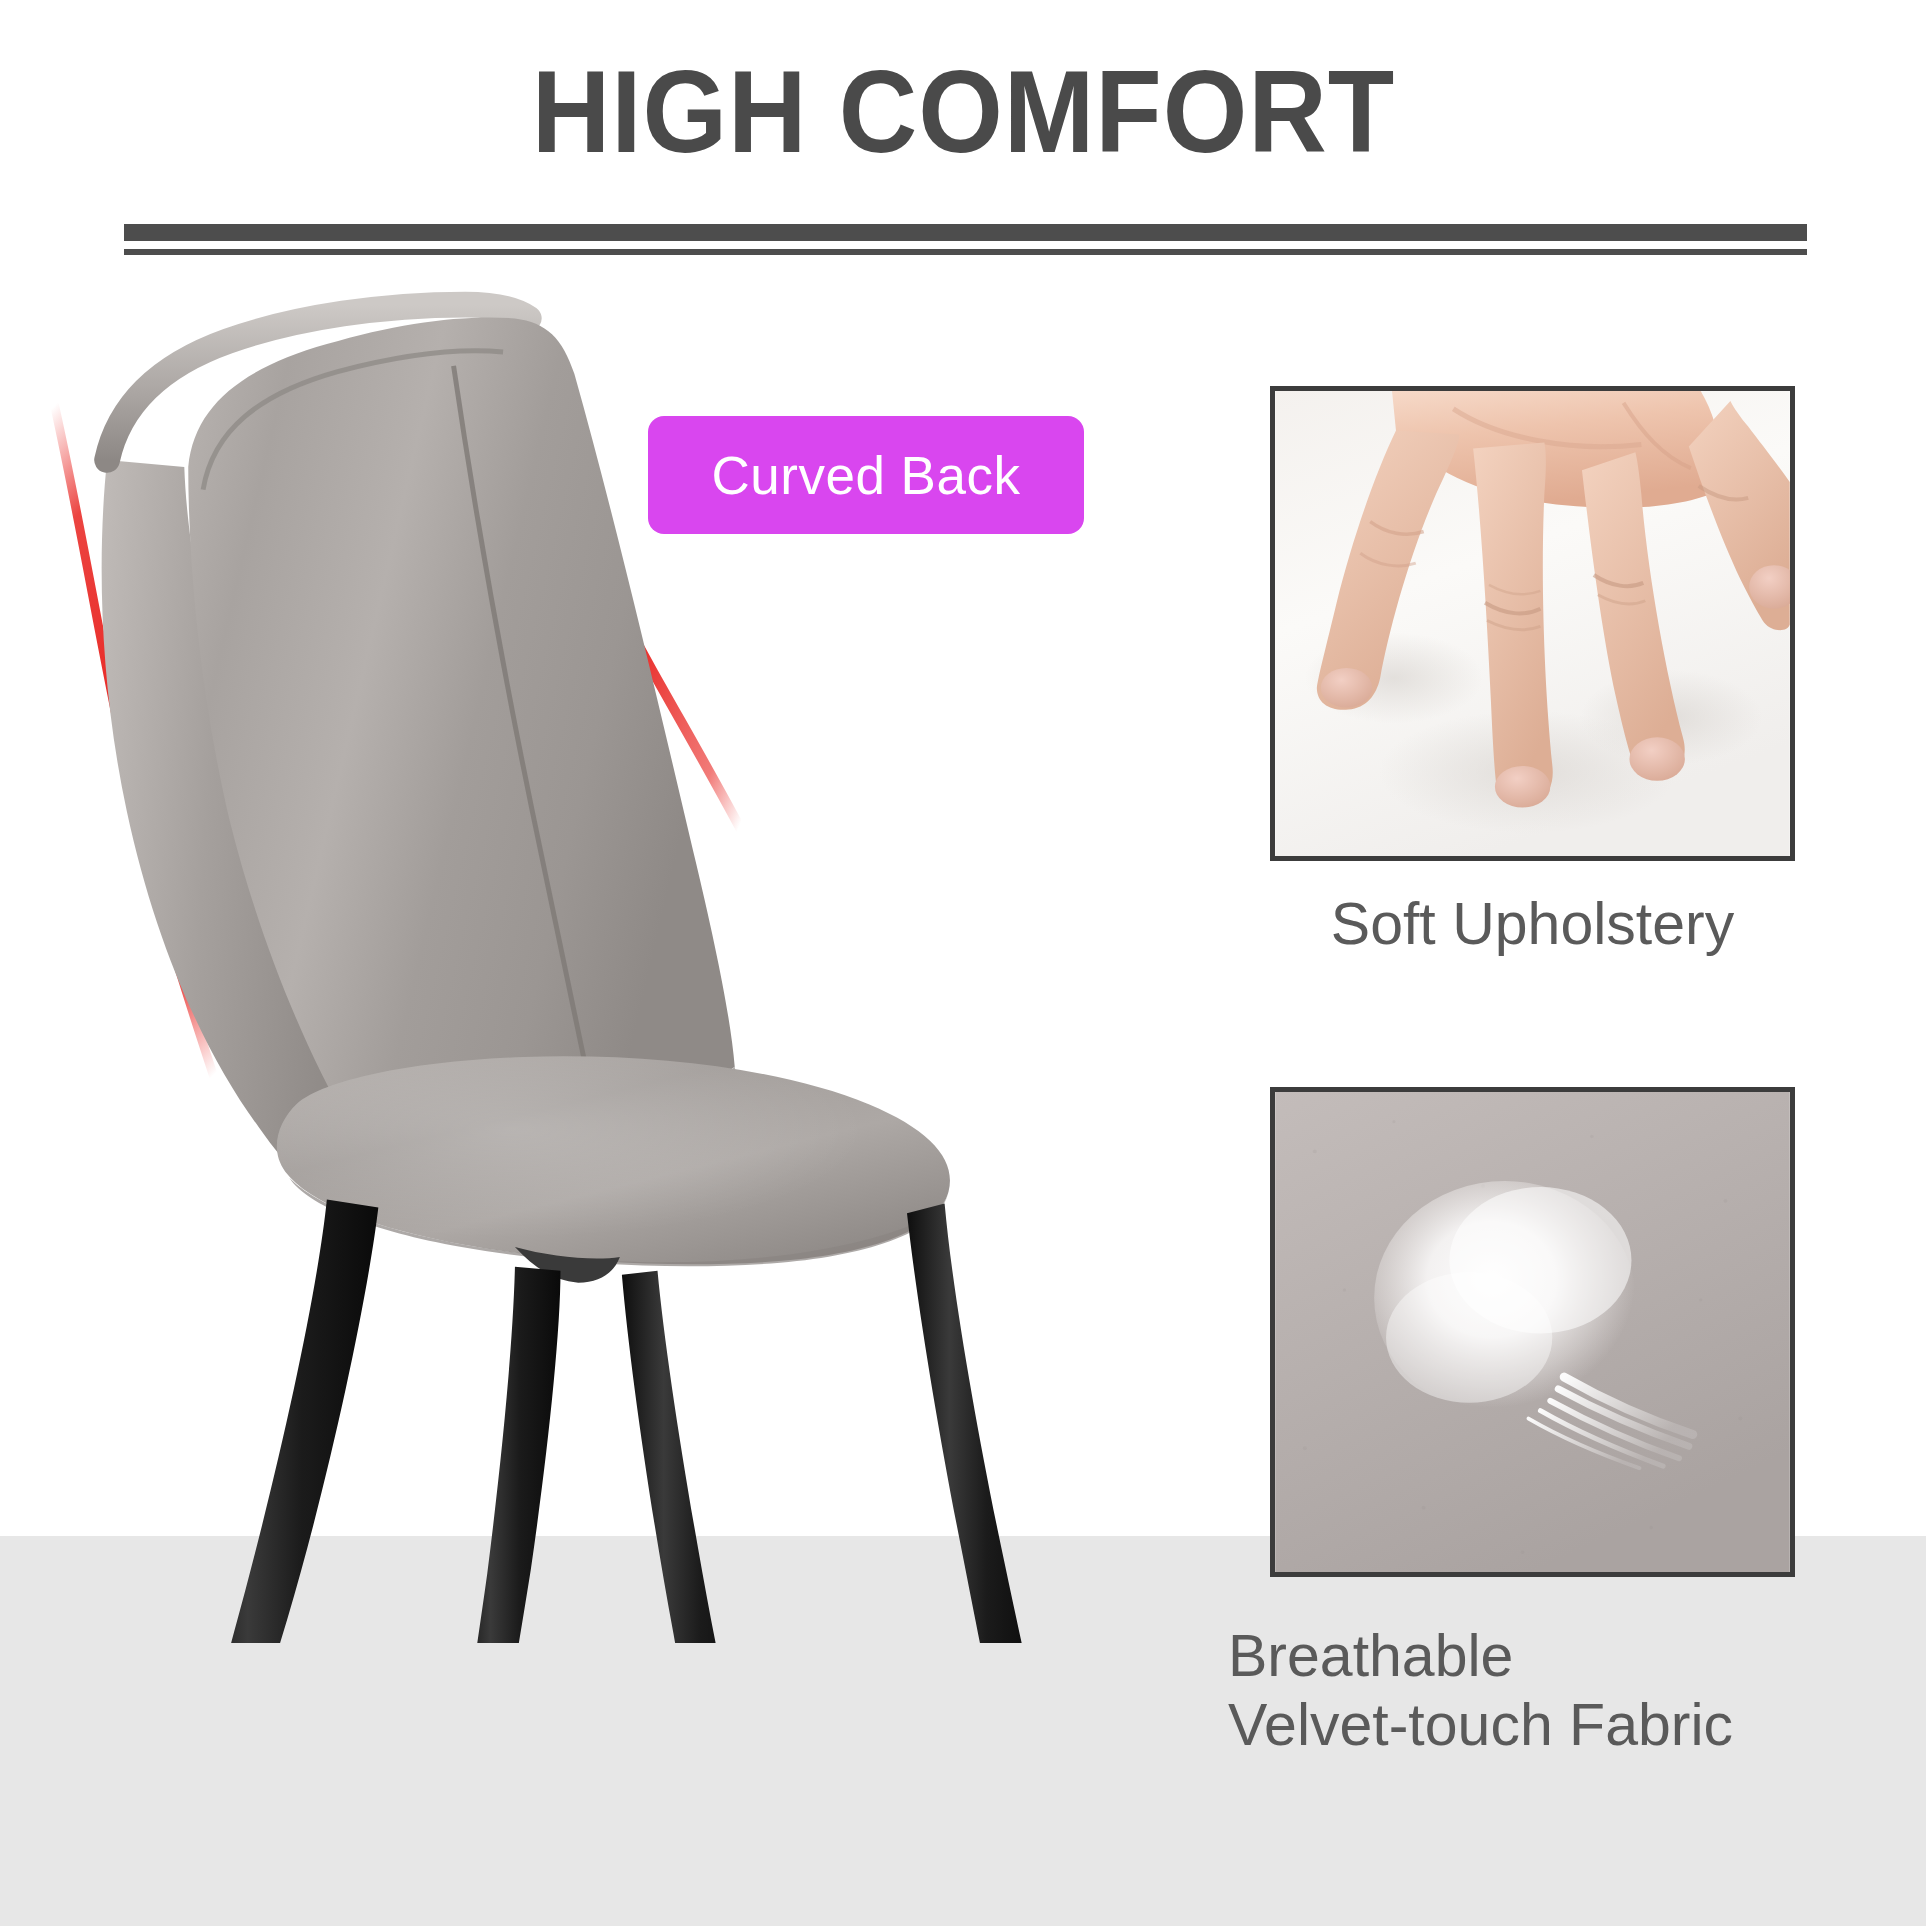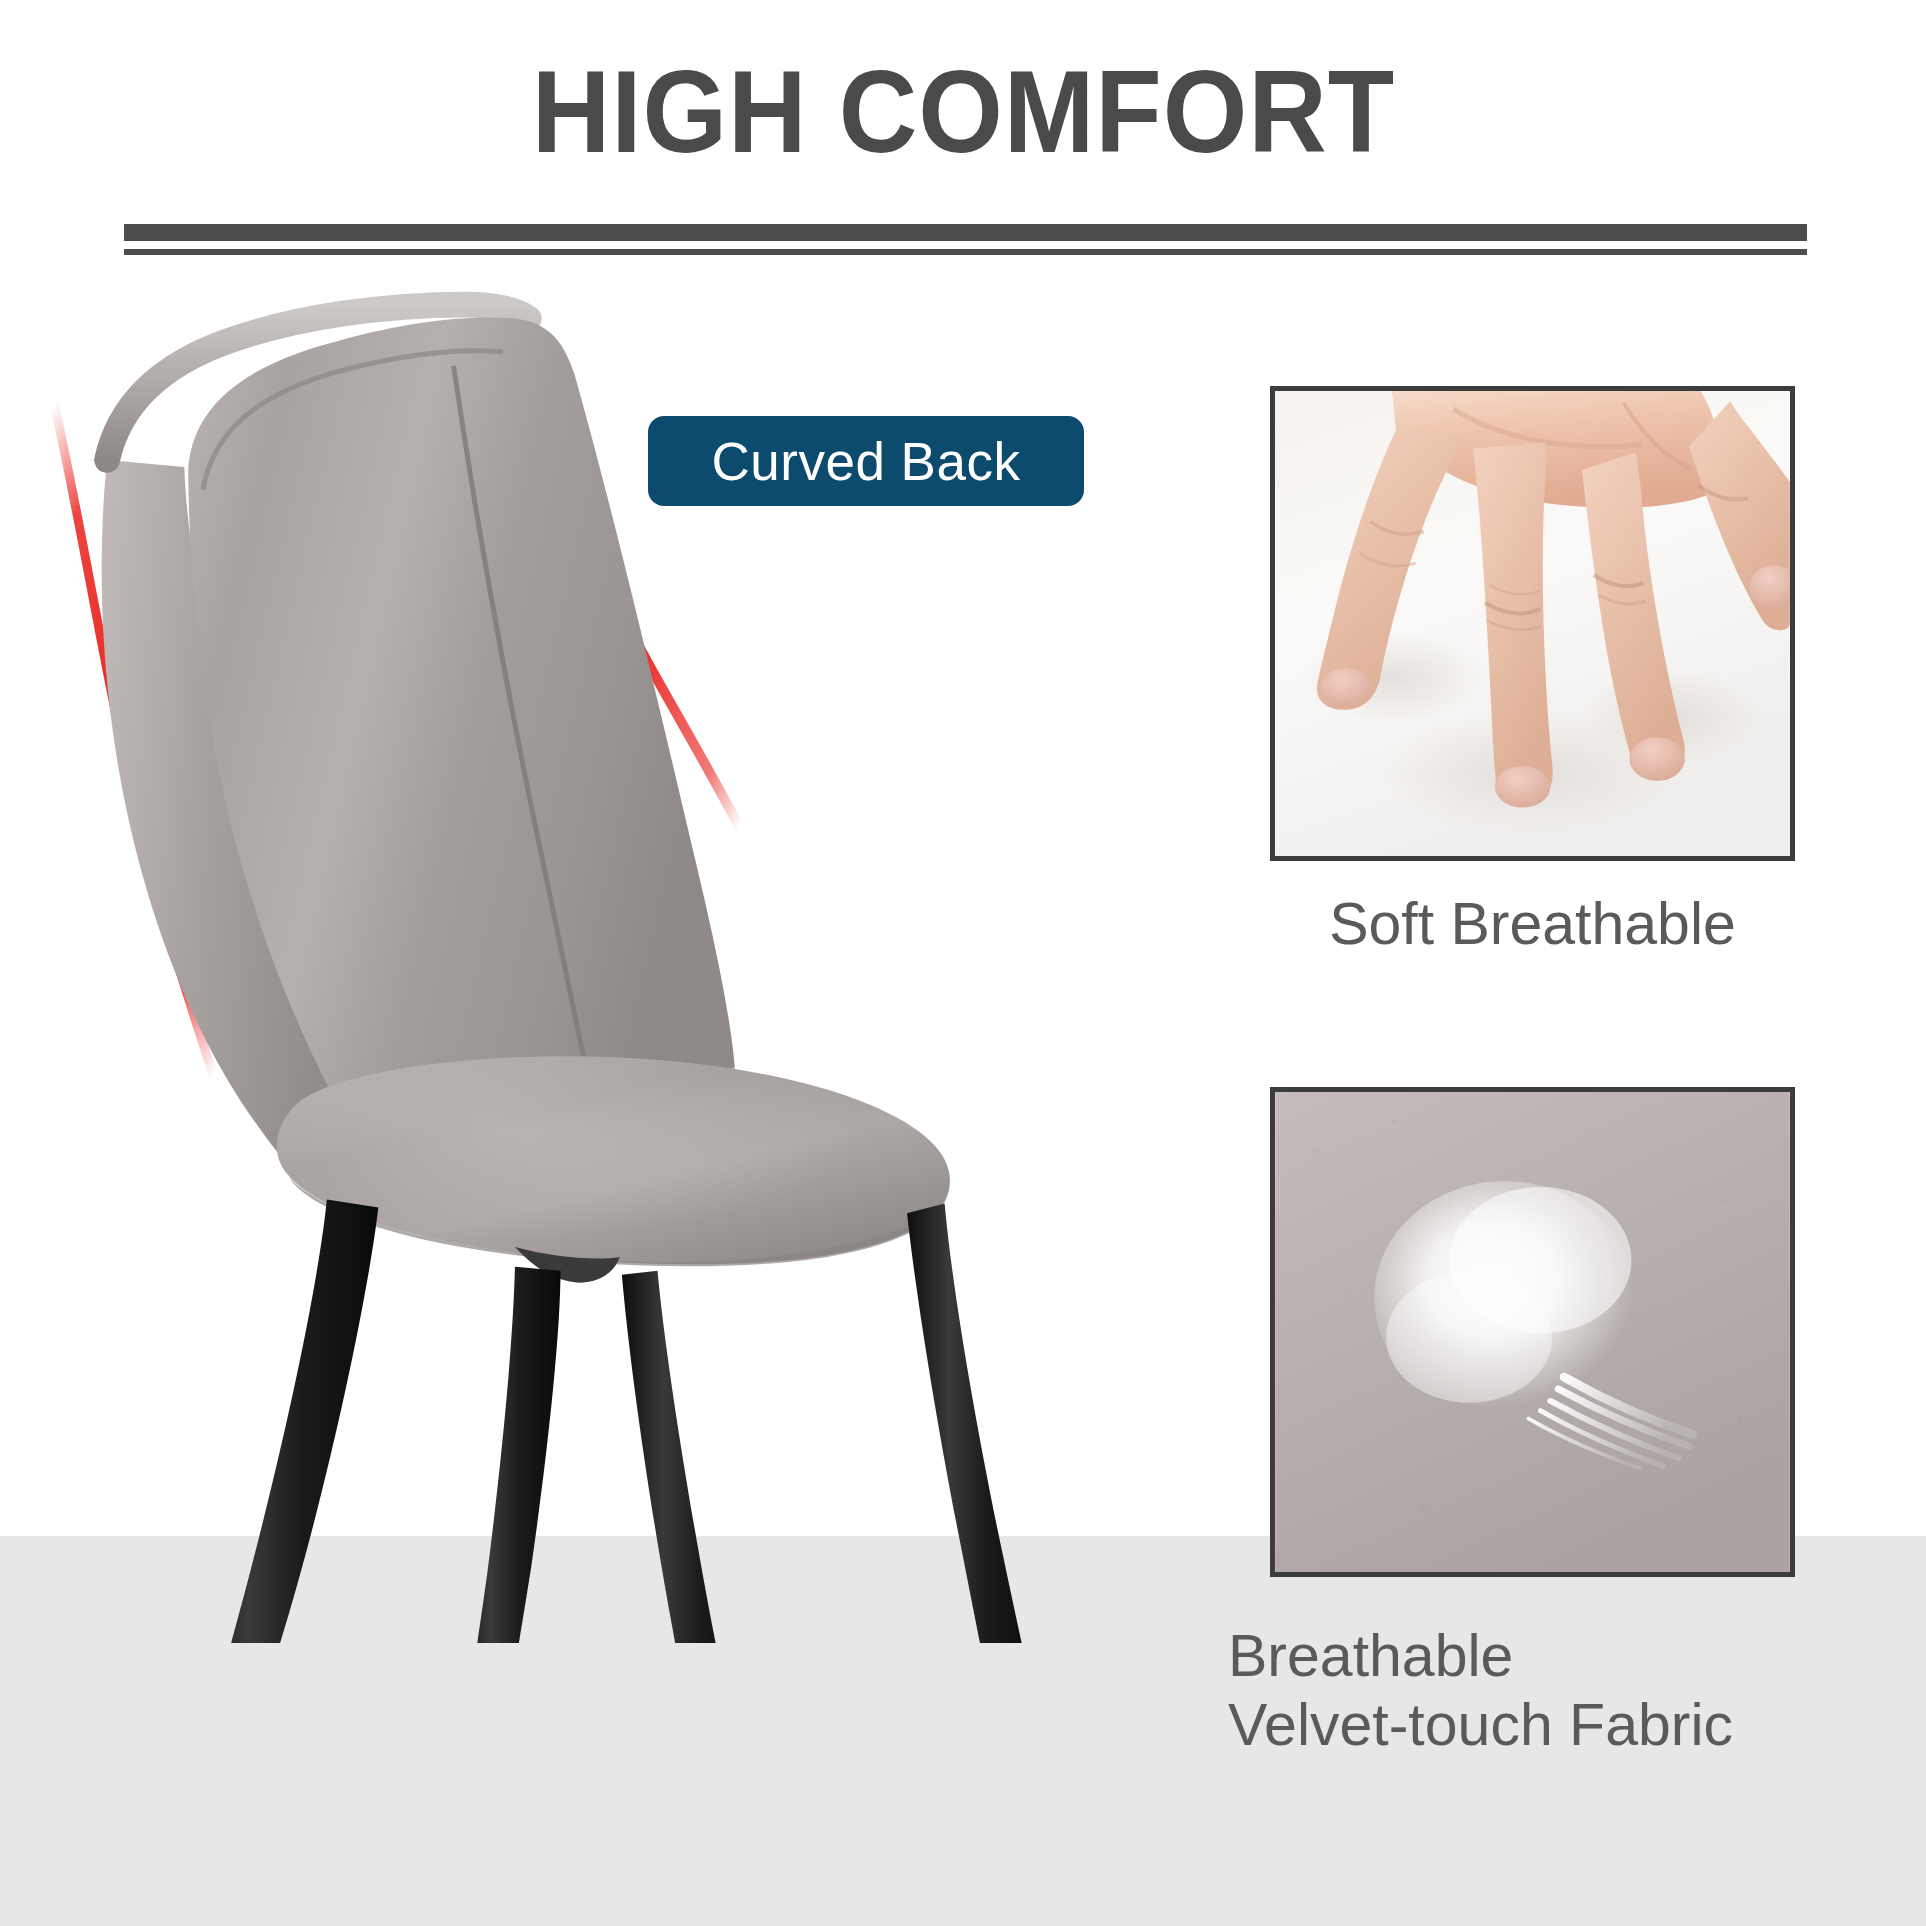--- a/index.html
+++ b/index.html
@@ -55,22 +55,22 @@
     position:absolute;
     left:0; top:257px;
     width:1218px; height:1386px;
   }
   .chair-svg{ position:absolute; left:0; top:0; width:1218px; height:1386px; }
 
   
   .badge{
     position:absolute;
     left:648px; top:416px;
-    width:436px; height:90px;
-    background:#0c4a6e;
+    width:436px; height:118px;
+    background:#d946ef;
     border-radius:16px;
     display:flex;
     align-items:center;
     justify-content:center;
   }
   .badge-text{
     color:#ffffff;
     font-size:53px;
     font-weight:normal;
     letter-spacing:0.5px;
@@ -332,21 +332,21 @@
 
         <path d="M 418 56 C 434 104, 452 152, 470 190
                  C 482 214, 490 228, 494 234
                  C 502 244, 518 244, 520 236
                  L 520 92 C 506 72, 490 52, 478 36
                  C 470 26, 464 18, 460 10 Z" fill="url(#skin2)"></path>
         <ellipse cx="504" cy="198" rx="25" ry="22" fill="url(#nail)"></ellipse>
         <path d="M 428 96 C 446 108, 464 112, 478 108" fill="none" stroke="#c79a82" stroke-width="4" opacity="0.5"></path>
       </svg>
     </div>
-    <div class="caption cap-soft">Soft Breathable</div>
+    <div class="caption cap-soft">Soft Upholstery</div>
   </div>
 
   <div class="inset2-wrap">
     <div class="inset-frame second">
       <svg viewBox="0 0 520 485" width="515" height="480" xmlns="http://www.w3.org/2000/svg">
         <defs>
           <linearGradient id="velvetBg" x1="0" y1="0" x2="0.5" y2="1">
             <stop offset="0%" stop-color="#c3bcba"></stop>
             <stop offset="40%" stop-color="#b9b2b0"></stop>
             <stop offset="100%" stop-color="#aaa3a1"></stop>

